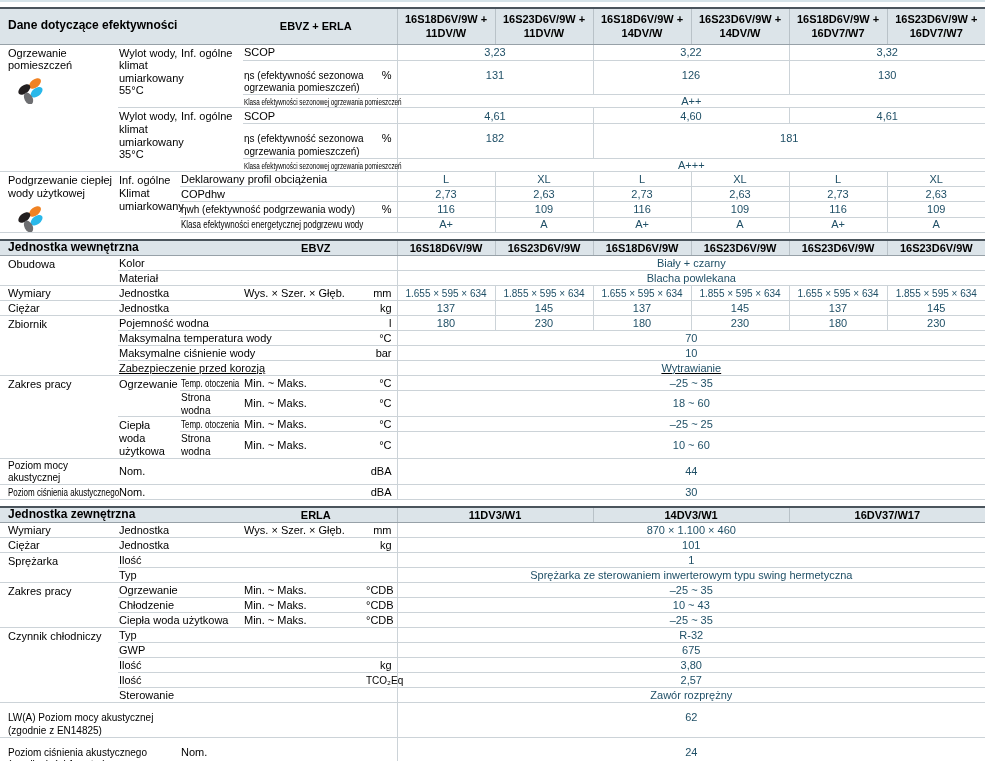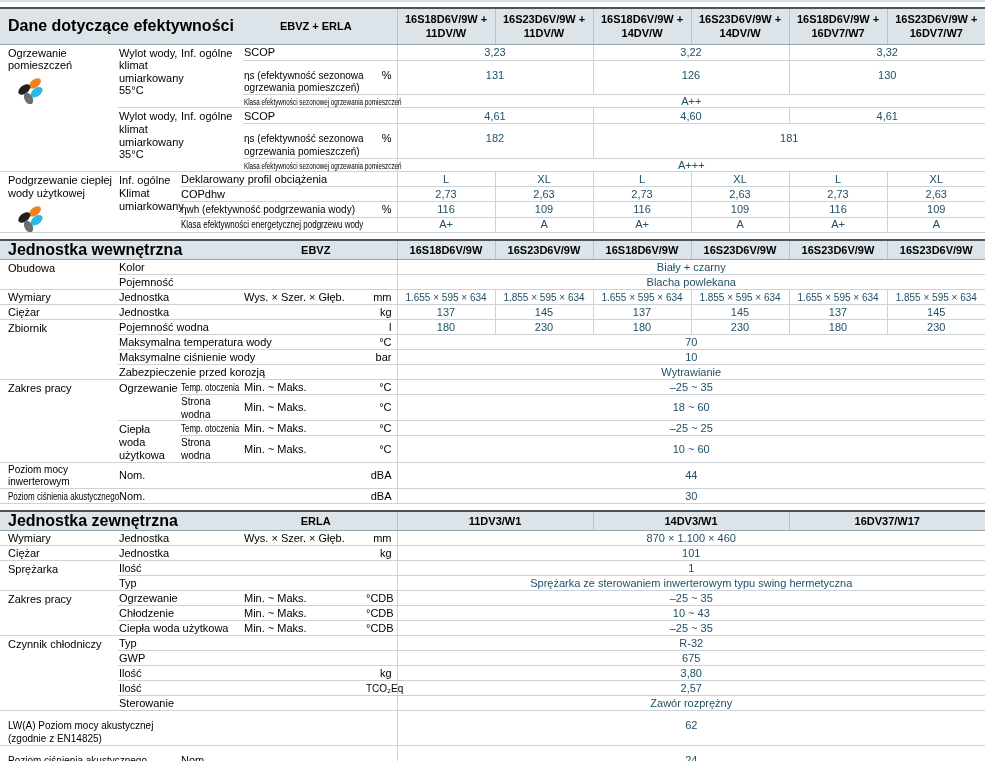--- a/index.html
+++ b/index.html
@@ -13,21 +13,21 @@
             border-top:2px solid var(--border_strong);
             border-bottom:1px solid #ccd3d8;margin:0 0 6px 0}
   td{padding:0 1px;font-size:11px;line-height:1.15;vertical-align:middle;overflow:visible}
   td>span{white-space:pre-line}
   thead td{background:var(--header_bg);border-bottom:1px solid #97a1a8}
   tbody td{border-top:1px solid #ccd3d8}
   tbody tr:first-child>td{border-top:none}
   td[rowspan]{vertical-align:top;padding-top:2px}
   tr.vtop>td{vertical-align:top;padding-top:8px}
   .c-title{padding-left:8px}
-  .c-title>span{font-weight:bold;font-size:16px;white-space:nowrap}
+  .c-title>span{font-weight:bold;font-size:12px;white-space:nowrap}
   .c-brand{text-align:center;padding-right:9px}
   .c-brand>span{font-weight:bold;font-size:11px;white-space:nowrap}
   .c-colh{border-left:1px solid #b9c2c8;text-align:center;vertical-align:middle}
   .c-colh>span{font-weight:bold;font-size:11px;line-height:1.3}
   .c-a{padding-left:8px}
   .c-u{text-align:right;padding-right:5px}
   .c-u>span{white-space:nowrap}
   .c-v{border-left:1px solid #ccd3d8;text-align:center;color:var(--value_text)}
   .c-v>span{white-space:nowrap}
   .sm>span{font-size:10px}
@@ -209,21 +209,21 @@
           </tr>
         </thead>
         <tbody>
           <tr style="height: 15px;">
             <td rowspan="2" class="c-a"><span>Obudowa</span></td>
             <td colspan="3" class="c-l"><span>Kolor</span></td>
             <td class="c-u"><span></span></td>
             <td colspan="6" class="c-v"><span>Biały + czarny</span></td>
           </tr>
           <tr style="height: 15px;">
-            <td colspan="3" class="c-l"><span>Pojemność</span></td>
+            <td colspan="3" class="c-l"><span>Materiał</span></td>
             <td class="c-u"><span></span></td>
             <td colspan="6" class="c-v"><span>Blacha powlekana</span></td>
           </tr>
           <tr style="height: 15px;">
             <td class="c-a"><span>Wymiary</span></td>
             <td colspan="2" class="c-l"><span>Jednostka</span></td>
             <td class="c-l"><span>Wys. × Szer. × Głęb.</span></td>
             <td class="c-u"><span>mm</span></td>
             <td class="c-v vsm"><span>1.655 × 595 × 634</span></td>
             <td class="c-v vsm"><span>1.855 × 595 × 634</span></td>
@@ -257,21 +257,21 @@
           <tr style="height: 15px;">
             <td colspan="3" class="c-l"><span>Maksymalna temperatura wody</span></td>
             <td class="c-u"><span>°C</span></td>
             <td colspan="6" class="c-v"><span>70</span></td>
           </tr>
           <tr style="height: 15px;">
             <td colspan="3" class="c-l"><span>Maksymalne ciśnienie wody</span></td>
             <td class="c-u"><span>bar</span></td>
             <td colspan="6" class="c-v"><span>10</span></td>
           </tr>
-          <tr style="height: 15px;">
+          <tr style="height: 15px; text-decoration: underline;">
             <td colspan="3" class="c-l"><span>Zabezpieczenie przed korozją</span></td>
             <td class="c-u"><span></span></td>
             <td colspan="6" class="c-v"><span>Wytrawianie</span></td>
           </tr>
           <tr style="height: 15px;">
             <td rowspan="4" class="c-a"><span>Zakres pracy</span></td>
             <td rowspan="2" class="c-l"><span>Ogrzewanie</span></td>
             <td class="c-l sm fit"><span>Temp. otoczenia</span></td>
             <td class="c-l"><span>Min. ~ Maks.</span></td>
             <td class="c-u"><span>°C</span></td>
@@ -291,21 +291,21 @@
             <td class="c-u"><span>°C</span></td>
             <td colspan="6" class="c-v"><span>–25 ~ 25</span></td>
           </tr>
           <tr style="height: 15px;">
             <td class="c-l sm"><span>Strona wodna</span></td>
             <td class="c-l"><span>Min. ~ Maks.</span></td>
             <td class="c-u"><span>°C</span></td>
             <td colspan="6" class="c-v"><span>10 ~ 60</span></td>
           </tr>
           <tr style="height: 15px;">
-            <td class="c-a sm"><span>Poziom mocy inwerterowym</span></td>
+            <td class="c-a sm"><span>Poziom mocy akustycznej</span></td>
             <td colspan="3" class="c-l"><span>Nom.</span></td>
             <td class="c-u"><span>dBA</span></td>
             <td colspan="6" class="c-v"><span>44</span></td>
           </tr>
           <tr style="height: 15px;">
             <td class="c-a sm fit"><span>Poziom ciśnienia akustycznego</span></td>
             <td colspan="3" class="c-l"><span>Nom.</span></td>
             <td class="c-u"><span>dBA</span></td>
             <td colspan="6" class="c-v"><span>30</span></td>
           </tr>

